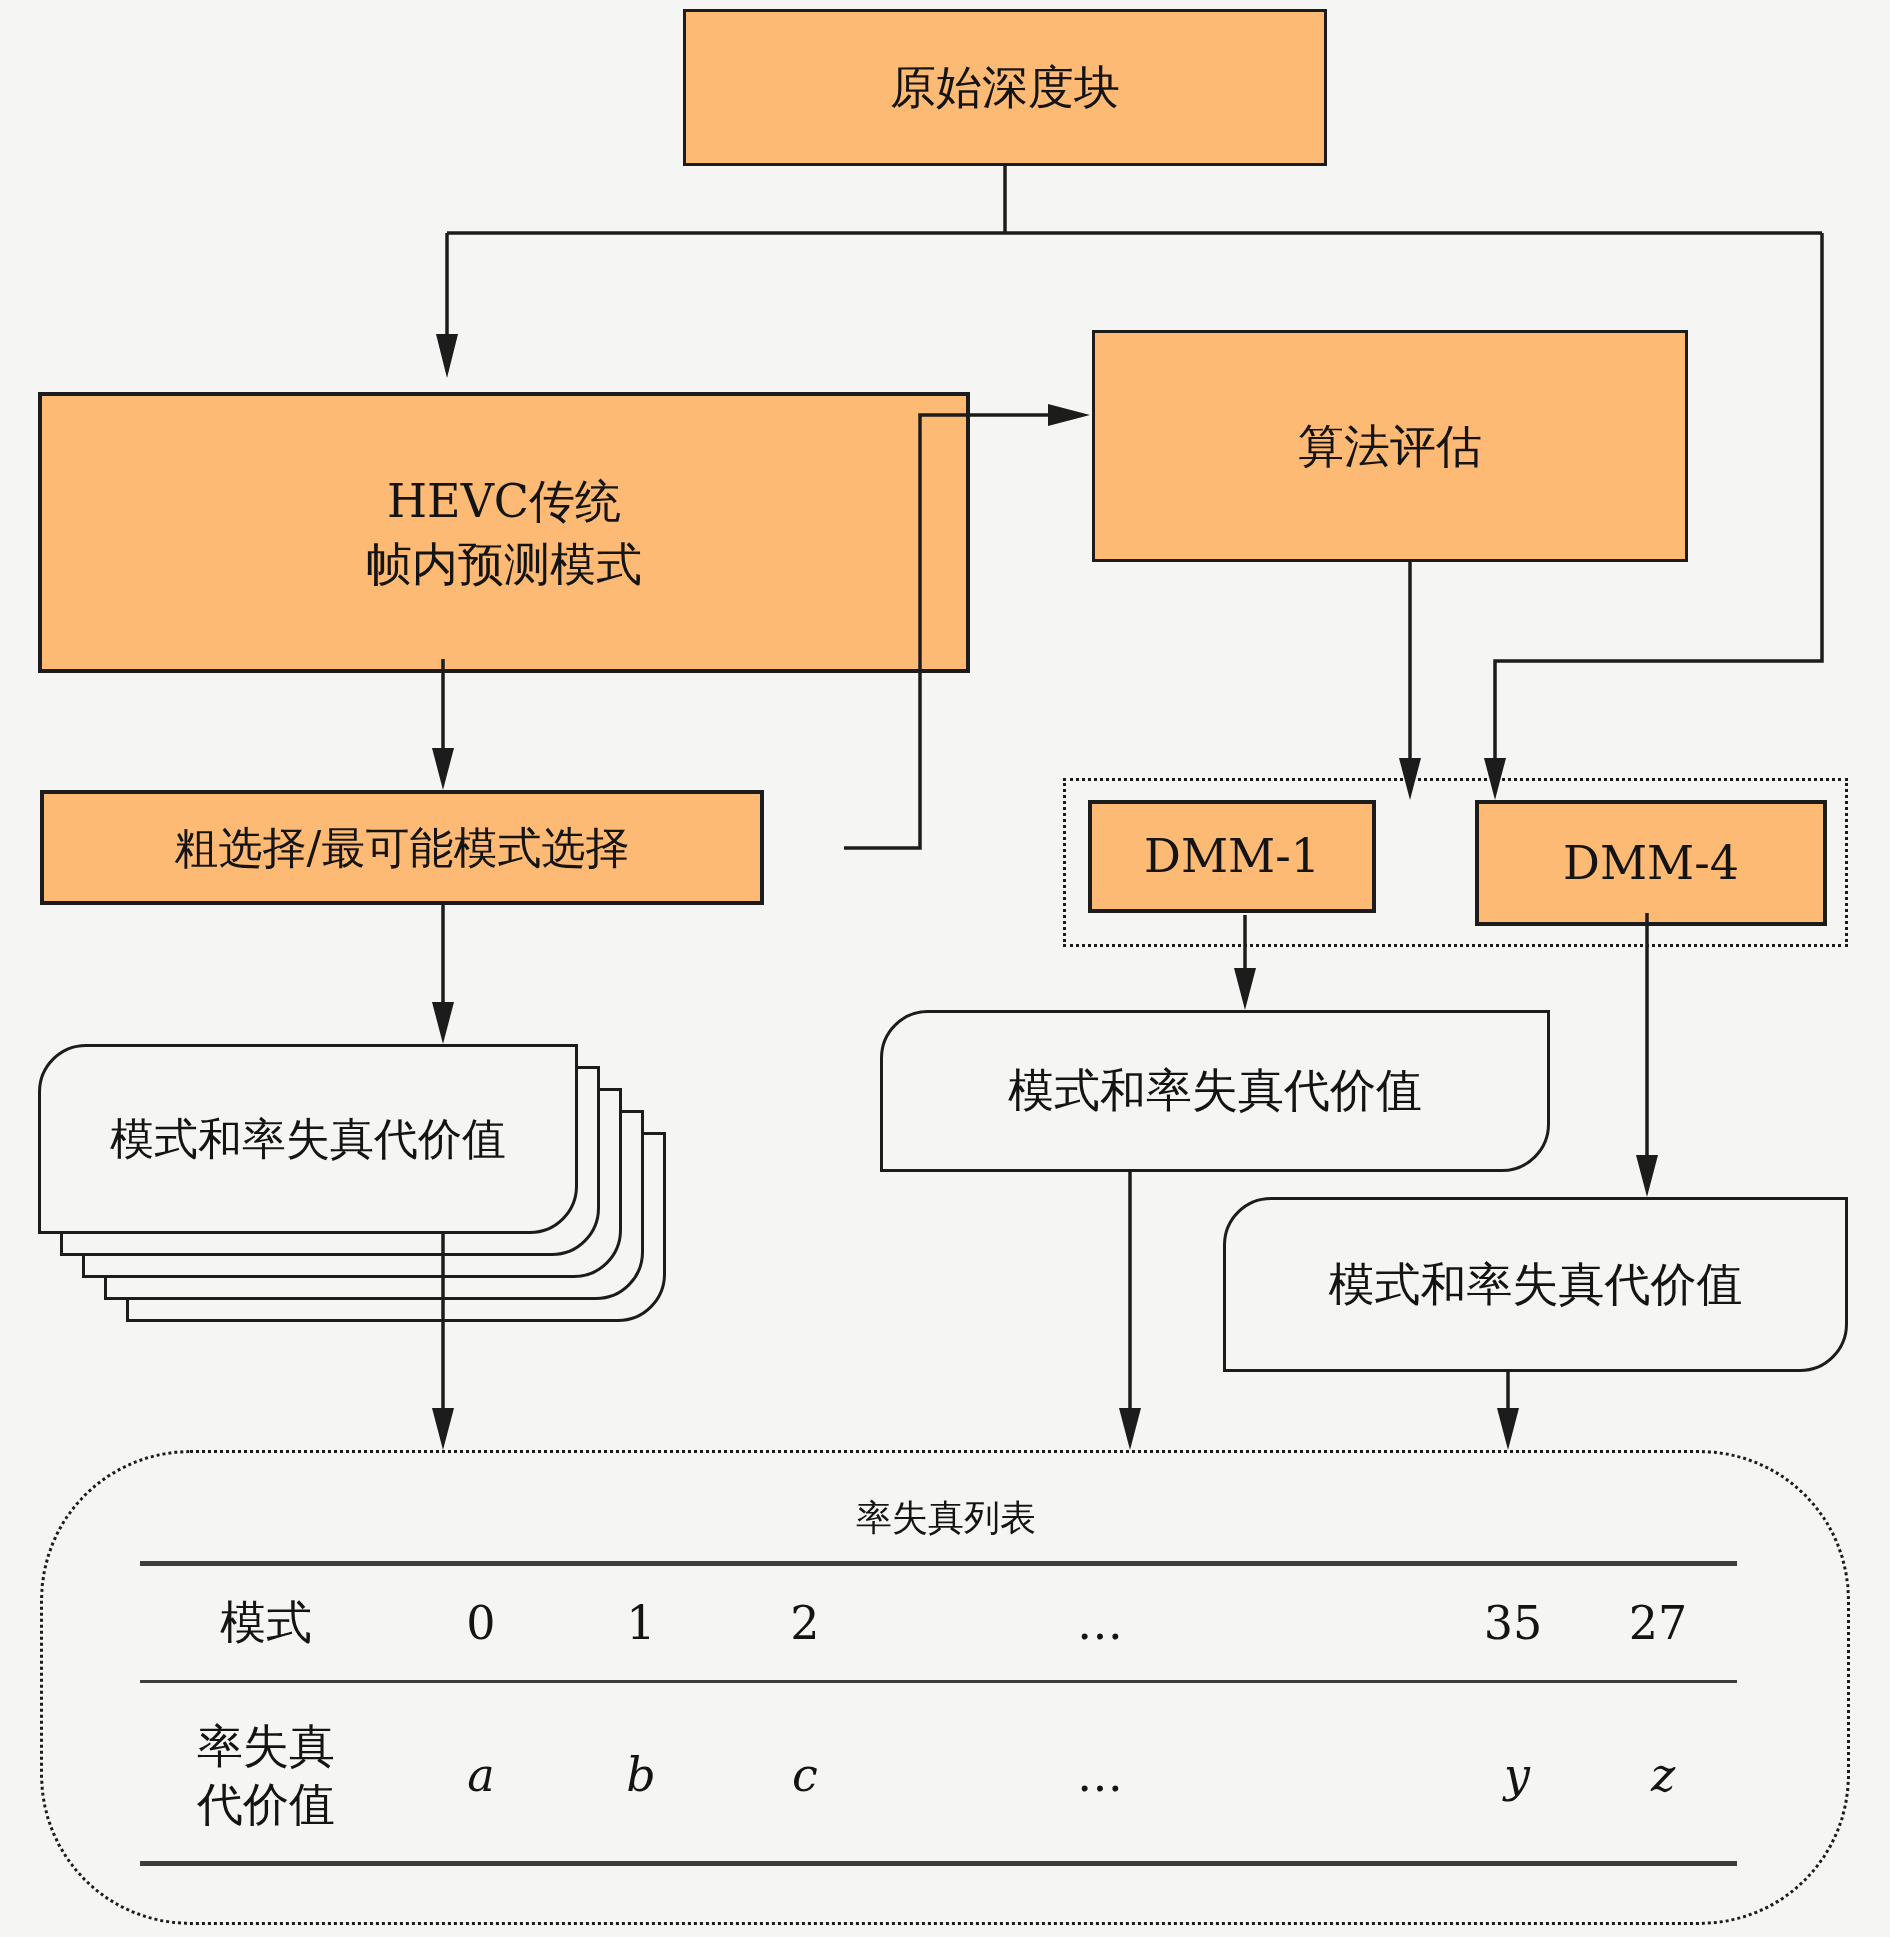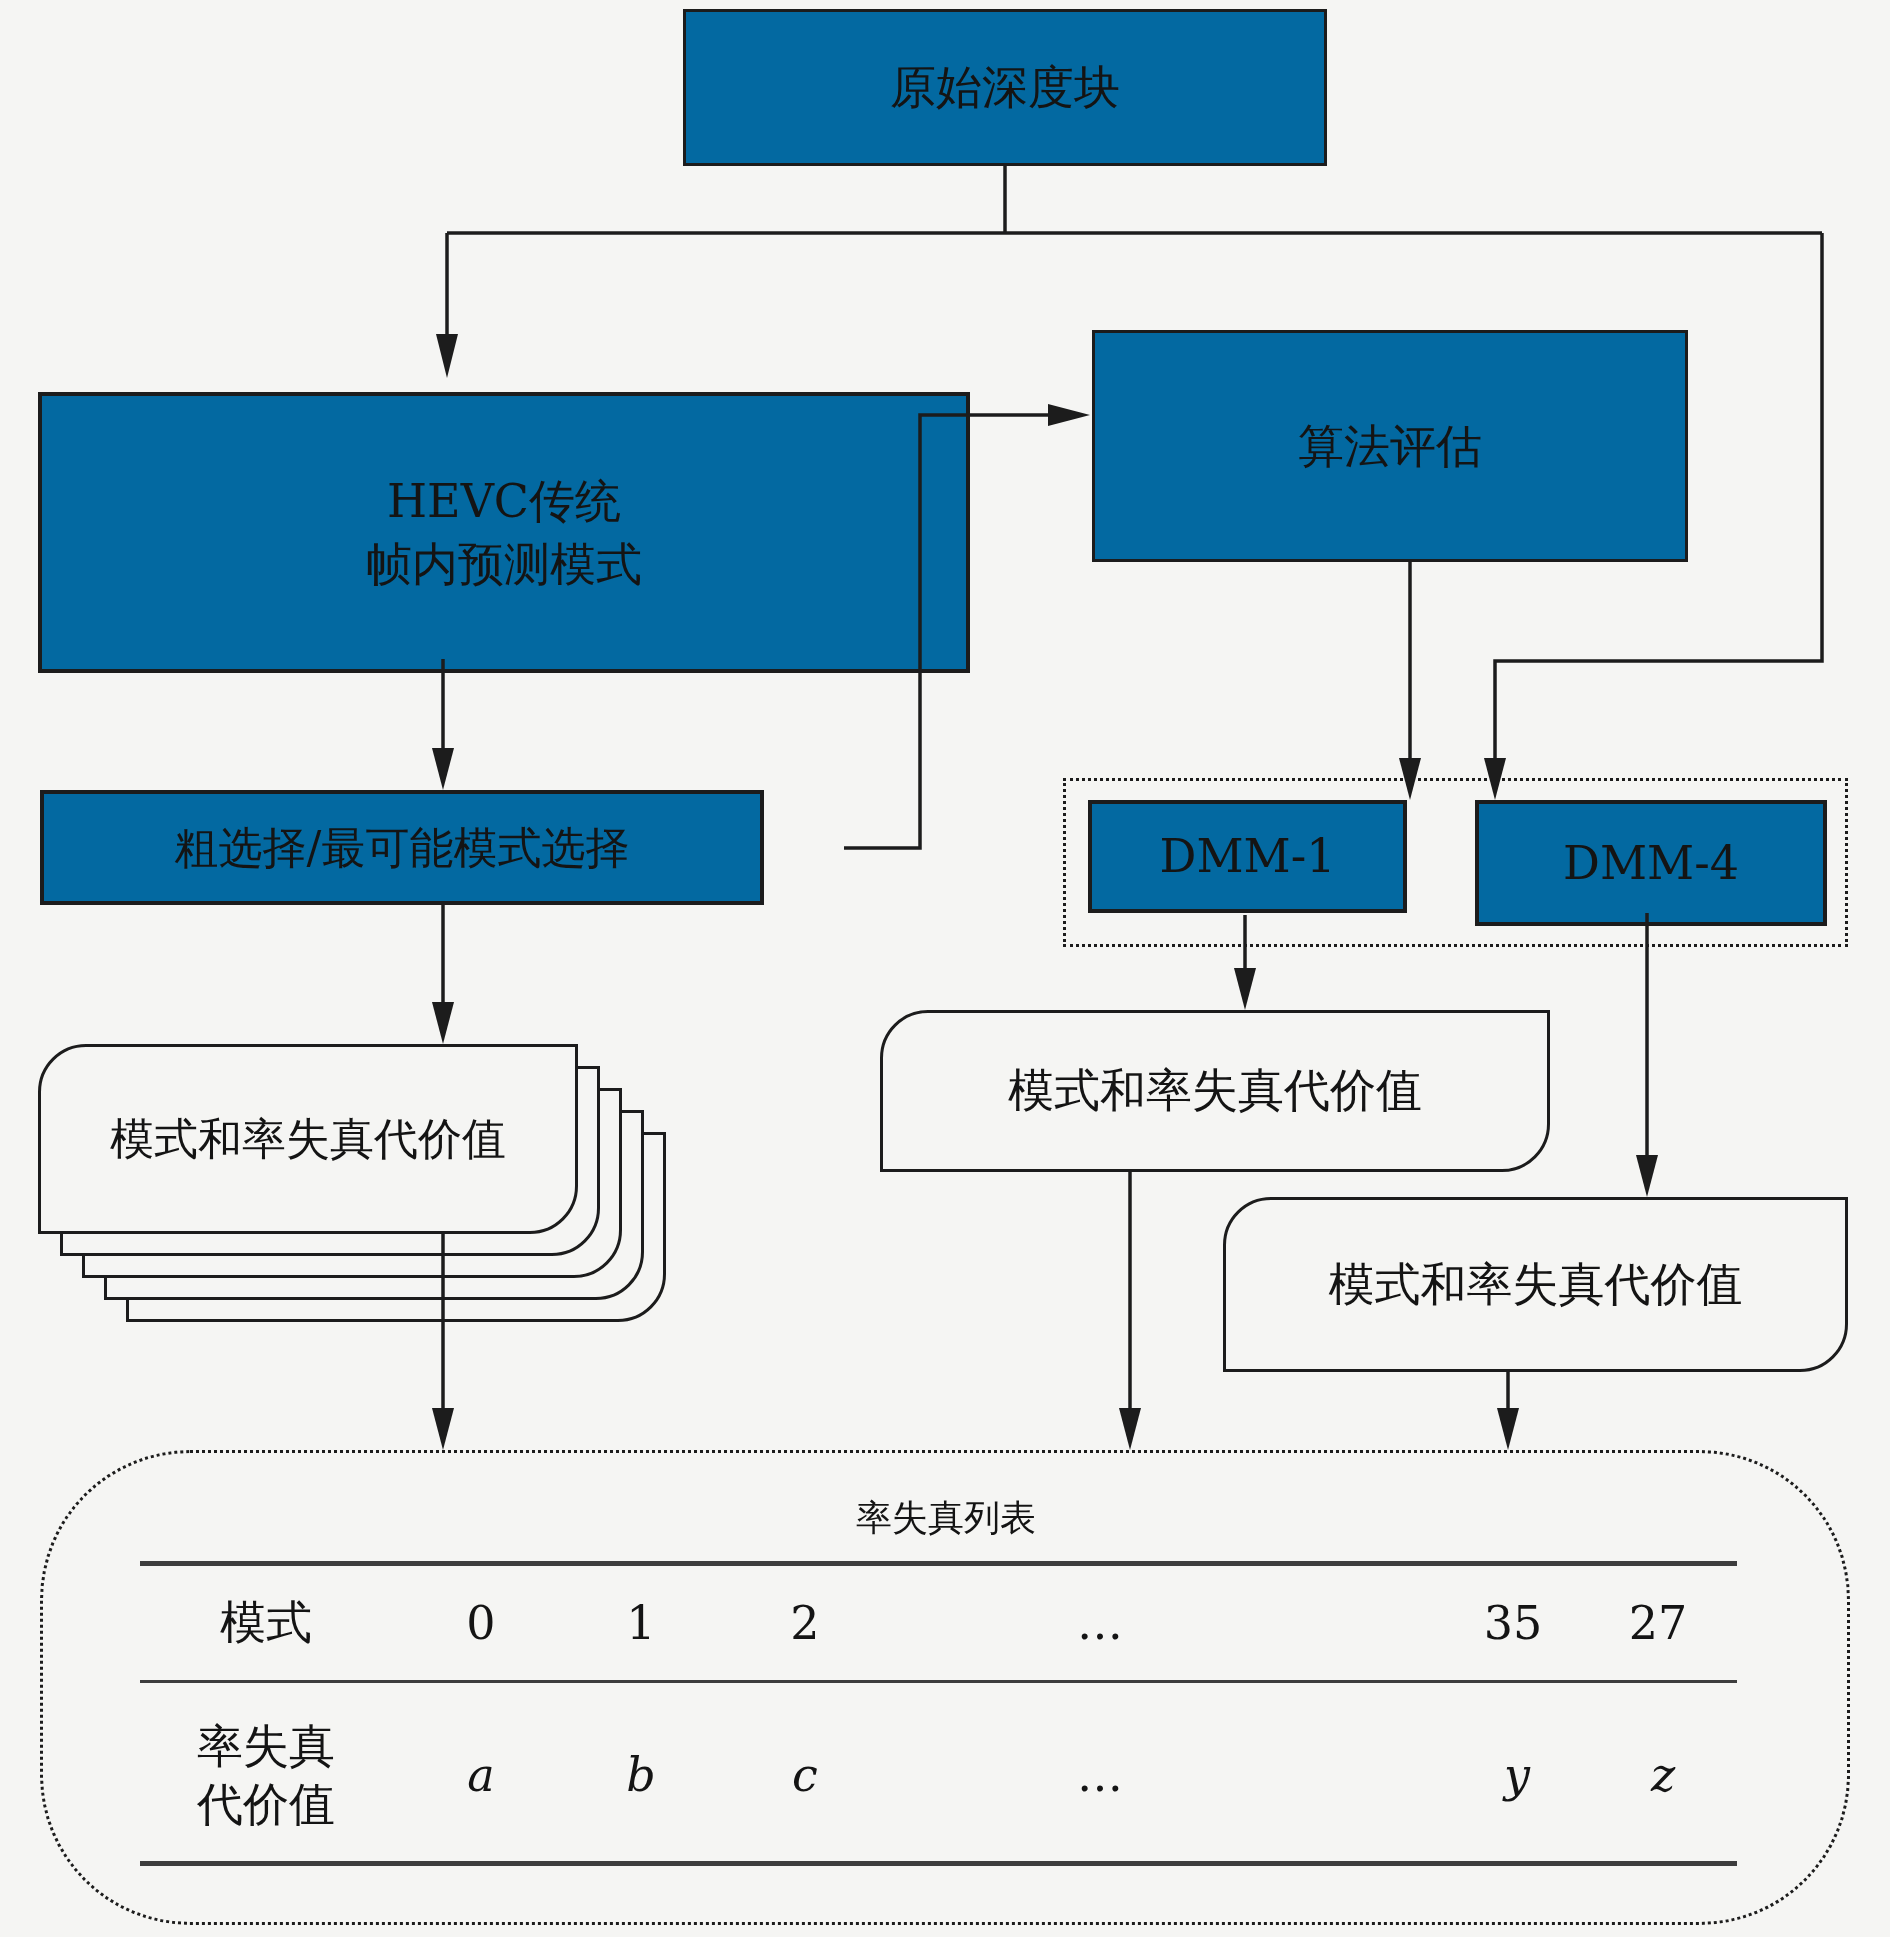--- a/index.html
+++ b/index.html
@@ -7,42 +7,42 @@
     position:relative;
     width:1890px;height:1937px;
     background:#f5f5f3;
     font-family:"DejaVu Serif","Liberation Serif",serif;
     color:#141414;
     overflow:hidden;
   }
   .node{
     position:absolute;
     box-sizing:border-box;
-    background:#0369a1;
+    background:#fdba74;
     border:4px solid #1c1c1c;
     display:flex;
     flex-direction:column;
     align-items:center;
     justify-content:center;
     text-align:right;
     line-height:1.35;
   }
   .node .lbl{font-size:46px;}
   
   #origin-box{left:683px;top:9px;width:644px;height:157px;border-width:3px;}
   #hevc-box{left:38px;top:392px;width:932px;height:281px;}
   #algo-box{left:1092px;top:330px;width:596px;height:232px;border-width:3px;}
   #coarse-box{left:40px;top:790px;width:724px;height:115px;}
   #coarse-box .lbl{font-size:44px;}
   
   #dmm-container{
     position:absolute;left:1063px;top:778px;width:785px;height:169px;
     box-sizing:border-box;border:3px dotted #1c1c1c;background:transparent;
   }
-  #dmm1-box{left:1088px;top:800px;width:319px;height:113px;}
+  #dmm1-box{left:1088px;top:800px;width:288px;height:113px;}
   #dmm4-box{left:1475px;top:800px;width:352px;height:126px;}
   
   .card{
     position:absolute;
     box-sizing:border-box;
     width:540px;height:190px;
     background:#f5f5f3;
     border:3px solid #1c1c1c;
     border-radius:48px 0 48px 0;
   }

